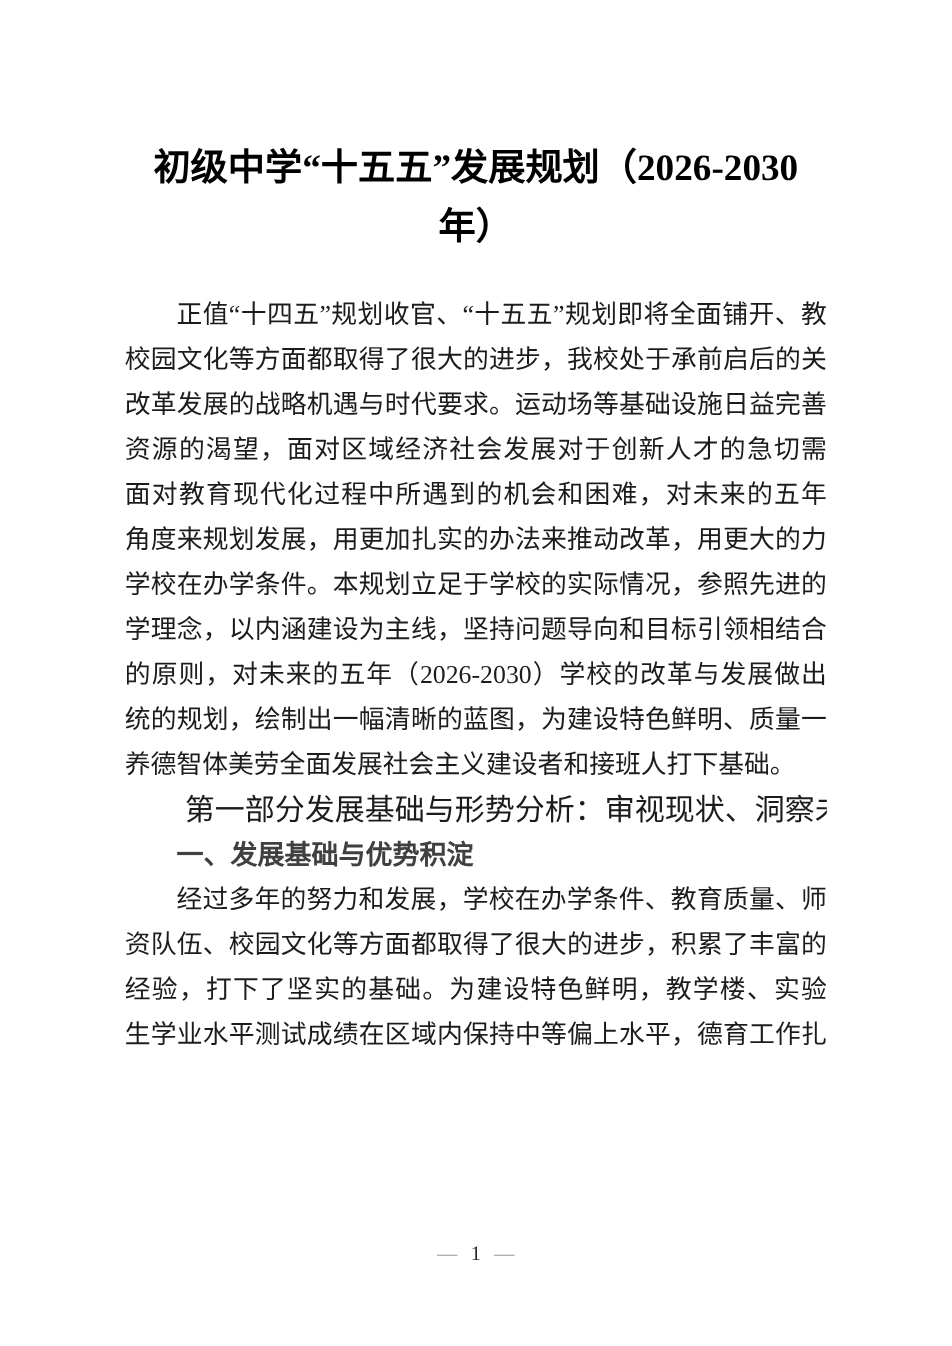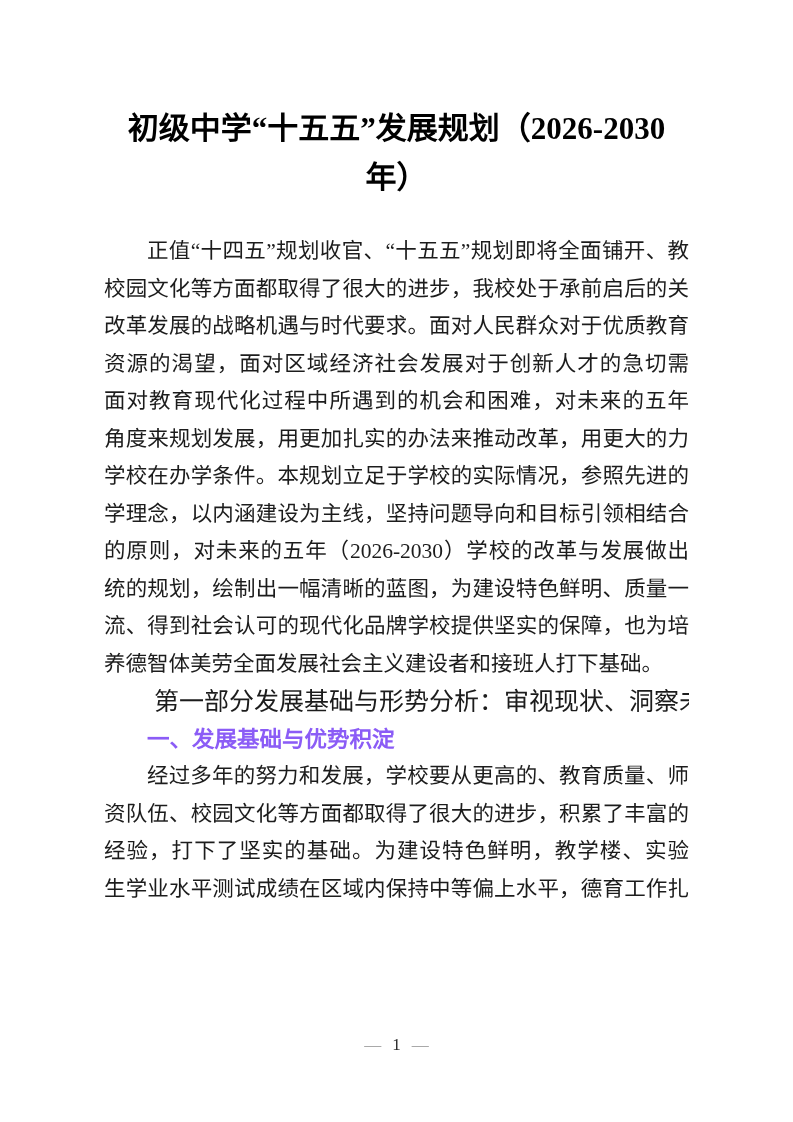--- a/index.html
+++ b/index.html
@@ -17,21 +17,21 @@
     padding: 104px 104px 0 104px;
     overflow: hidden;
     font-family: "Liberation Serif", "DejaVu Serif", serif;
     color: #1c1c1c;
   }
   .content {
     width: 585px;
   }
   
   .doc-title {
-    margin: 0;
+    margin: 11px;
     font-size: 31px;
     font-weight: bold;
     color: #000000;
   }
   .title-line {
     height: 49px;
     line-height: 49px;
     text-align: center;
     white-space: nowrap;
   }
@@ -63,21 +63,21 @@
     overflow: hidden;
     white-space: nowrap;
   }
   .section-heading {
     height: 37.5px;
     line-height: 37.5px;
     padding-left: 43px;
     font-family: "Liberation Sans", "DejaVu Sans", sans-serif;
     font-weight: bold;
     font-size: 22.5px;
-    color: #8b5cf6;
+    color: #404040;
     overflow: hidden;
     white-space: nowrap;
   }
   
   .page-footer {
     position: absolute;
     left: 0;
     right: 0;
     top: 1033px;
     height: 24px;
@@ -103,38 +103,37 @@
     <h1 class="doc-title">
         <div class="title-line">初级中学“十五五”发展规划（2026-2030</div>
         <div class="title-line">年）</div>
       </h1>
 
     <div class="doc-body">
 
       <div class="para">
           <div class="body-line indent">正值“十四五”规划收官、“十五五”规划即将全面铺开、教育</div>
           <div class="body-line">校园文化等方面都取得了很大的进步，我校处于承前启后的关</div>
-          <div class="body-line">改革发展的战略机遇与时代要求。面对人民群众对于优质教育</div>
+          <div class="body-line">改革发展的战略机遇与时代要求。运动场等基础设施日益完善</div>
           <div class="body-line">资源的渴望，面对区域经济社会发展对于创新人才的急切需要，</div>
           <div class="body-line">面对教育现代化过程中所遇到的机会和困难，对未来的五年</div>
           <div class="body-line">角度来规划发展，用更加扎实的办法来推动改革，用更大的力</div>
           <div class="body-line">学校在办学条件。本规划立足于学校的实际情况，参照先进的办</div>
           <div class="body-line">学理念，以内涵建设为主线，坚持问题导向和目标引领相结合</div>
           <div class="body-line">的原则，对未来的五年（2026-2030）学校的改革与发展做出系</div>
           <div class="body-line">统的规划，绘制出一幅清晰的蓝图，为建设特色鲜明、质量一</div>
-          <div class="body-line">流、得到社会认可的现代化品牌学校提供坚实的保障，也为培</div>
           <div class="body-line last">养德智体美劳全面发展社会主义建设者和接班人打下基础。</div>
         </div>
 
       <div class="part-heading">第一部分发展基础与形势分析：审视现状、洞察未来</div>
 
       <div class="section-heading">一、发展基础与优势积淀</div>
 
       <div class="para">
-          <div class="body-line indent">经过多年的努力和发展，学校要从更高的、教育质量、师</div>
+          <div class="body-line indent">经过多年的努力和发展，学校在办学条件、教育质量、师</div>
           <div class="body-line">资队伍、校园文化等方面都取得了很大的进步，积累了丰富的</div>
           <div class="body-line">经验，打下了坚实的基础。为建设特色鲜明，教学楼、实验</div>
           <div class="body-line">生学业水平测试成绩在区域内保持中等偏上水平，德育工作扎</div>
         </div>
 
     </div>
   </div>
 
   <div class="page-footer">
     <span class="footer-dash">—</span><span class="footer-num">1</span><span class="footer-dash">—</span>

